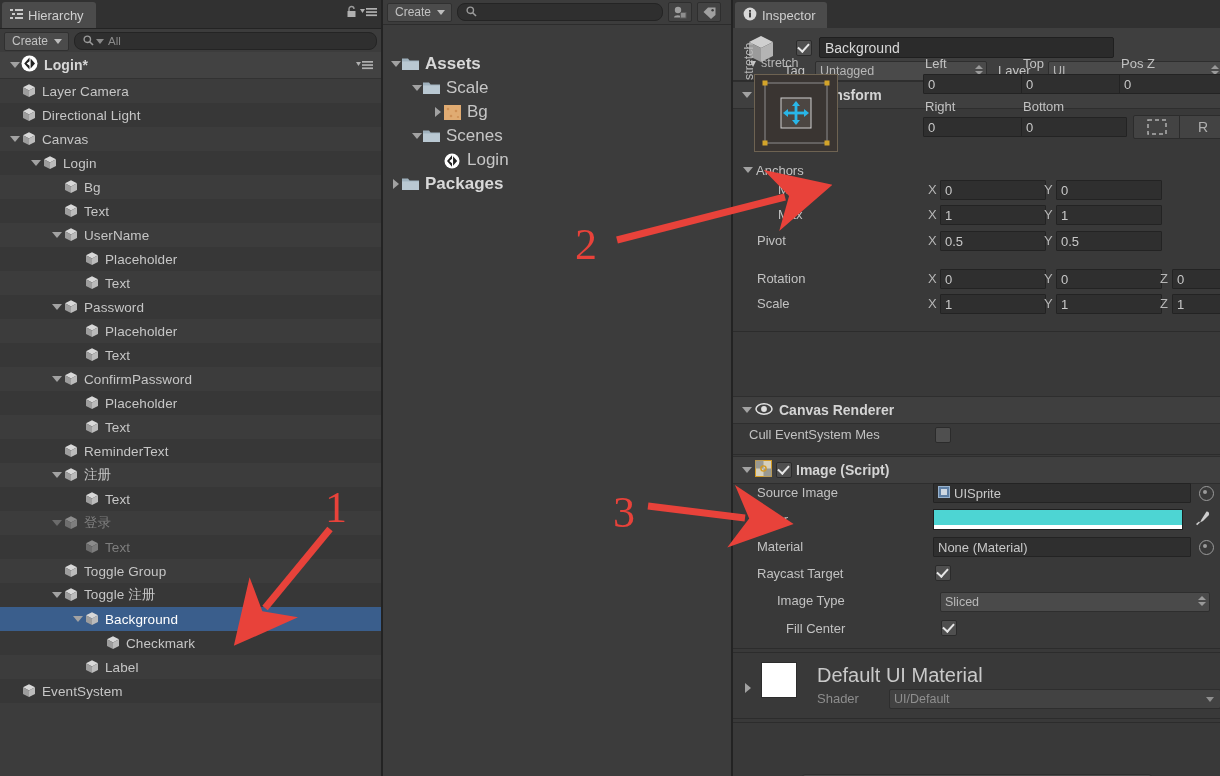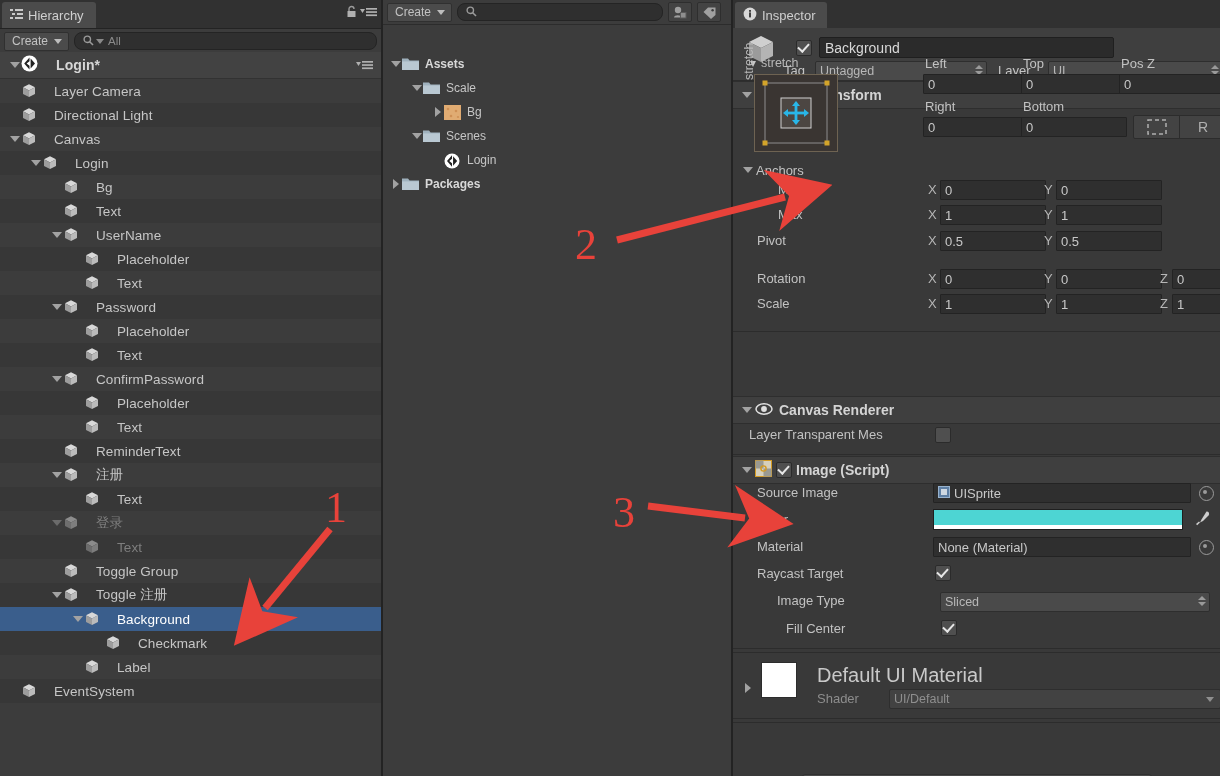--- a/index.html
+++ b/index.html
@@ -37,39 +37,39 @@
   .sqicon{width:22px;height:18px;background:#434343;border:1px solid #2e2e2e;border-radius:2px;display:flex;align-items:center;justify-content:center;}
 
   
   #hierarchy{left:0;top:0;width:381px;height:776px;background:#3c3c3c;}
   .hlist{position:absolute;left:0;right:0;top:52px;bottom:0;background:#3c3c3c;}
   .hrow{height:24px;display:flex;align-items:center;position:relative;white-space:nowrap;}
   .hrow.alt{background:#373737;}
   .hrow.sel{background:#3a5e8c;}
   .hrow.sel .hlabel{color:#ffffff;}
   .hrow.scene{background:#424242;border-bottom:1px solid #323232;height:26px;}
-  .hlabel{color:#c6c6c6;font-size:13.5px;letter-spacing:.1px;margin-left:12px;}
+  .hlabel{color:#c6c6c6;font-size:13.5px;letter-spacing:.1px;}
   .hlabel.dim{color:#7e7e7e;}
   .hlabel.bold{font-weight:bold;color:#d6d6d6;}
   .tri{width:13px;height:24px;display:inline-flex;align-items:center;justify-content:center;flex:0 0 13px;}
   .tri i{border-left:5px solid transparent;border-right:5px solid transparent;border-top:6px solid #a2a2a2;display:block;}
   .tri.dim i{border-top-color:#6b6b6b;}
   .tri.right i{border-top:none;border-left:6px solid #a2a2a2;border-top:5px solid transparent;border-bottom:5px solid transparent;border-right:none;}
   .spacer13{width:13px;flex:0 0 13px;}
 
   
   .cube{width:16px;height:16px;flex:0 0 16px;margin-right:5px;position:relative;}
   .cube svg{display:block;}
   .cube.dim{opacity:.52;}
 
   
   #project{left:383px;top:0;width:348px;height:776px;background:#3c3c3c;}
   .plist{position:absolute;left:0;right:0;top:52px;bottom:0;background:#3c3c3c;}
   .prow{height:24px;display:flex;align-items:center;white-space:nowrap;}
-  .plabel{font-size:12px;color:#c6c6c6;}
+  .plabel{font-size:17px;color:#c6c6c6;}
   .plabel.bold{font-weight:bold;color:#d8d8d8;}
   .folder{width:17px;height:14px;flex:0 0 17px;margin-right:6px;}
 
   
   #inspector{left:733px;top:0;width:564px;height:776px;background:#393939;}
   .ibody{position:absolute;left:0;right:0;top:28px;bottom:0;background:#393939;overflow:hidden;}
 
   .objhdr{height:52px;background:#3f3f3f;border-bottom:1px solid #2c2c2c;position:relative;}
   .goicon{position:absolute;left:8px;top:5px;width:40px;height:42px;}
   .namefield{
@@ -921,21 +921,21 @@
           <span>
             <svg width="15" height="14" viewBox="0 0 15 14">
                 <circle cx="6.5" cy="6.5" r="4.6" fill="none" stroke="#b5b5b5" stroke-width="2"></circle>
                 <circle cx="6.5" cy="6.5" r="1.6" fill="#393939"></circle>
                 <path d="M11 10 L14 10 L12.5 12.5 Z" fill="#b5b5b5"></path>
               </svg>
           </span>
         </span>
       </div>
       <div class="sec" style="top:396px;height:28px">
-        <div class="lbl" style="left:16px;top:3px">Layer Transparent Mes</div>
+        <div class="lbl" style="left:16px;top:3px">Cull EventSystem Mes</div>
         <div class="cbx" style="position:absolute;left:202px;top:3px"></div>
       </div>
       <div class="divider" style="position:absolute;left:0;right:0;top:426px"></div>
 
       <div class="comphdr" style="position:absolute;left:0;right:0;top:428px">
         <span class="tri" style="margin-left:7px">
             <i></i>
           </span>
         <span style="margin:0 4px 0 2px">
           <svg width="17" height="17" viewBox="0 0 17 17">

